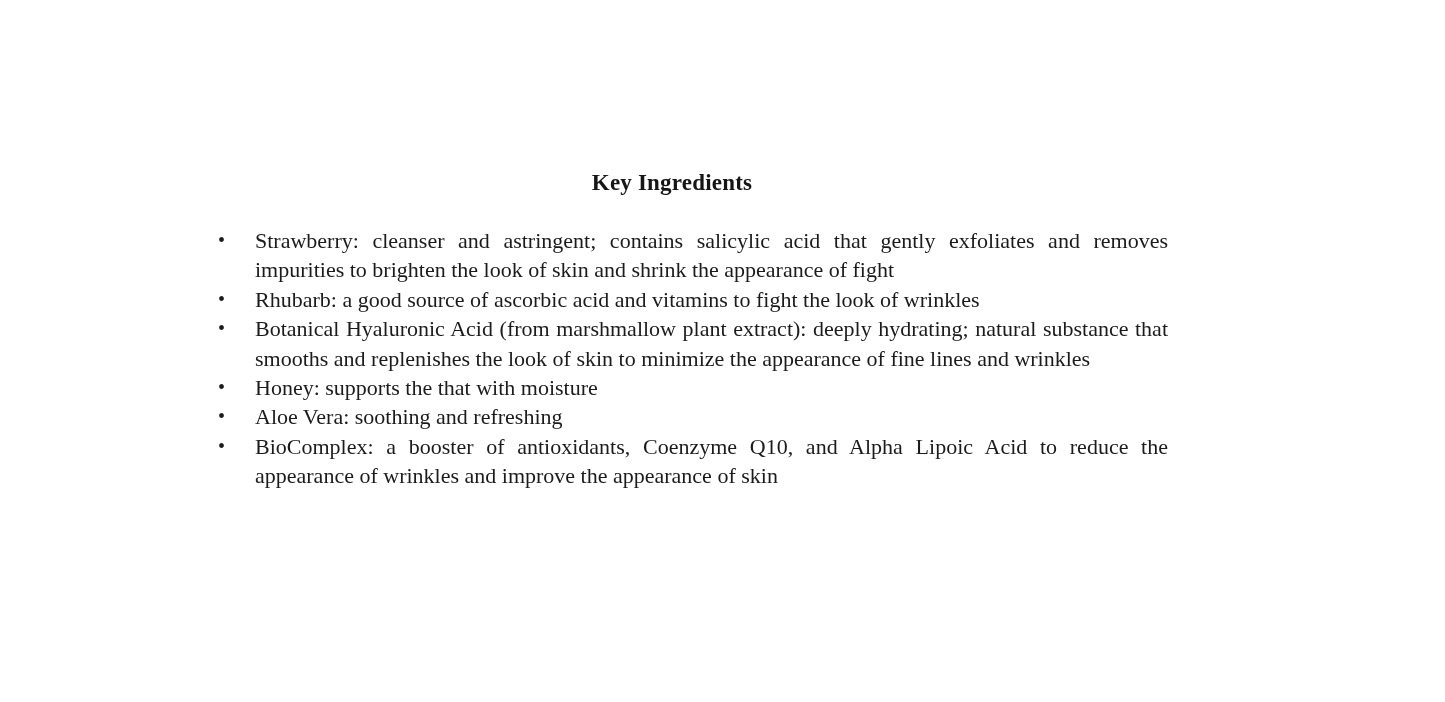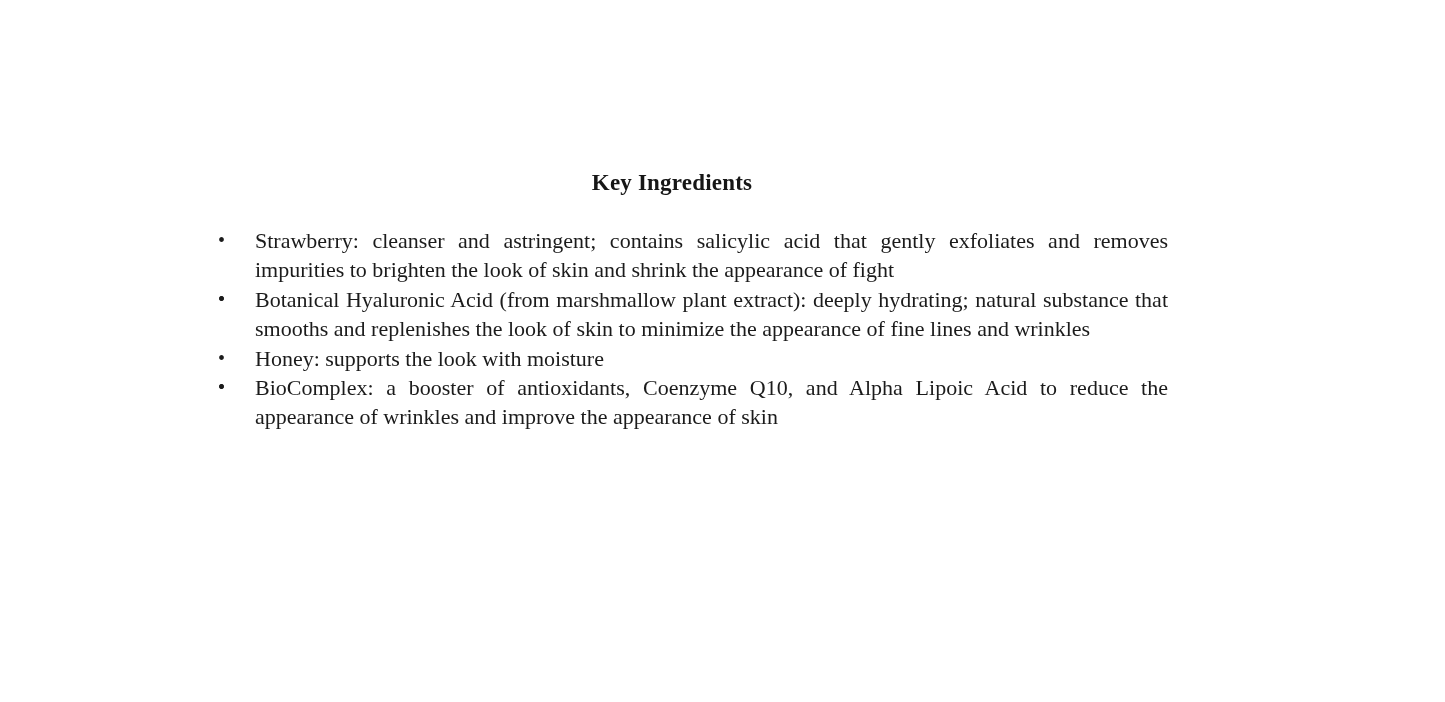--- a/index.html
+++ b/index.html
@@ -57,31 +57,33 @@
 <div class="page">
   <div class="content">
     <div class="doc-title">Key Ingredients</div>
     <ul class="ingredient-list">
       <li>
         <span class="bullet">•</span>
         <span>Strawberry: cleanser and astringent; contains salicylic acid that gently exfoliates and removes impurities to brighten the look of skin and shrink the appearance of fight</span>
       </li>
       <li>
         <span class="bullet">•</span>
+        <span>Rhubarb: a good source of ascorbic acid and vitamins to fight the look of wrinkles</span>
       </li>
       <li>
         <span class="bullet">•</span>
         <span>Botanical Hyaluronic Acid (from marshmallow plant extract): deeply hydrating; natural substance that smooths and replenishes the look of skin to minimize the appearance of fine lines and wrinkles</span>
       </li>
       <li>
         <span class="bullet">•</span>
-        <span>Honey: supports the look with moisture</span>
+        <span>Honey: supports the that with moisture</span>
       </li>
       <li>
         <span class="bullet">•</span>
+        <span>Aloe Vera: soothing and refreshing</span>
       </li>
       <li>
         <span class="bullet">•</span>
         <span>BioComplex: a booster of antioxidants, Coenzyme Q10, and Alpha Lipoic Acid to reduce the appearance of wrinkles and improve the appearance of skin</span>
       </li>
     </ul>
   </div>
 </div>
 
 </body></html>

